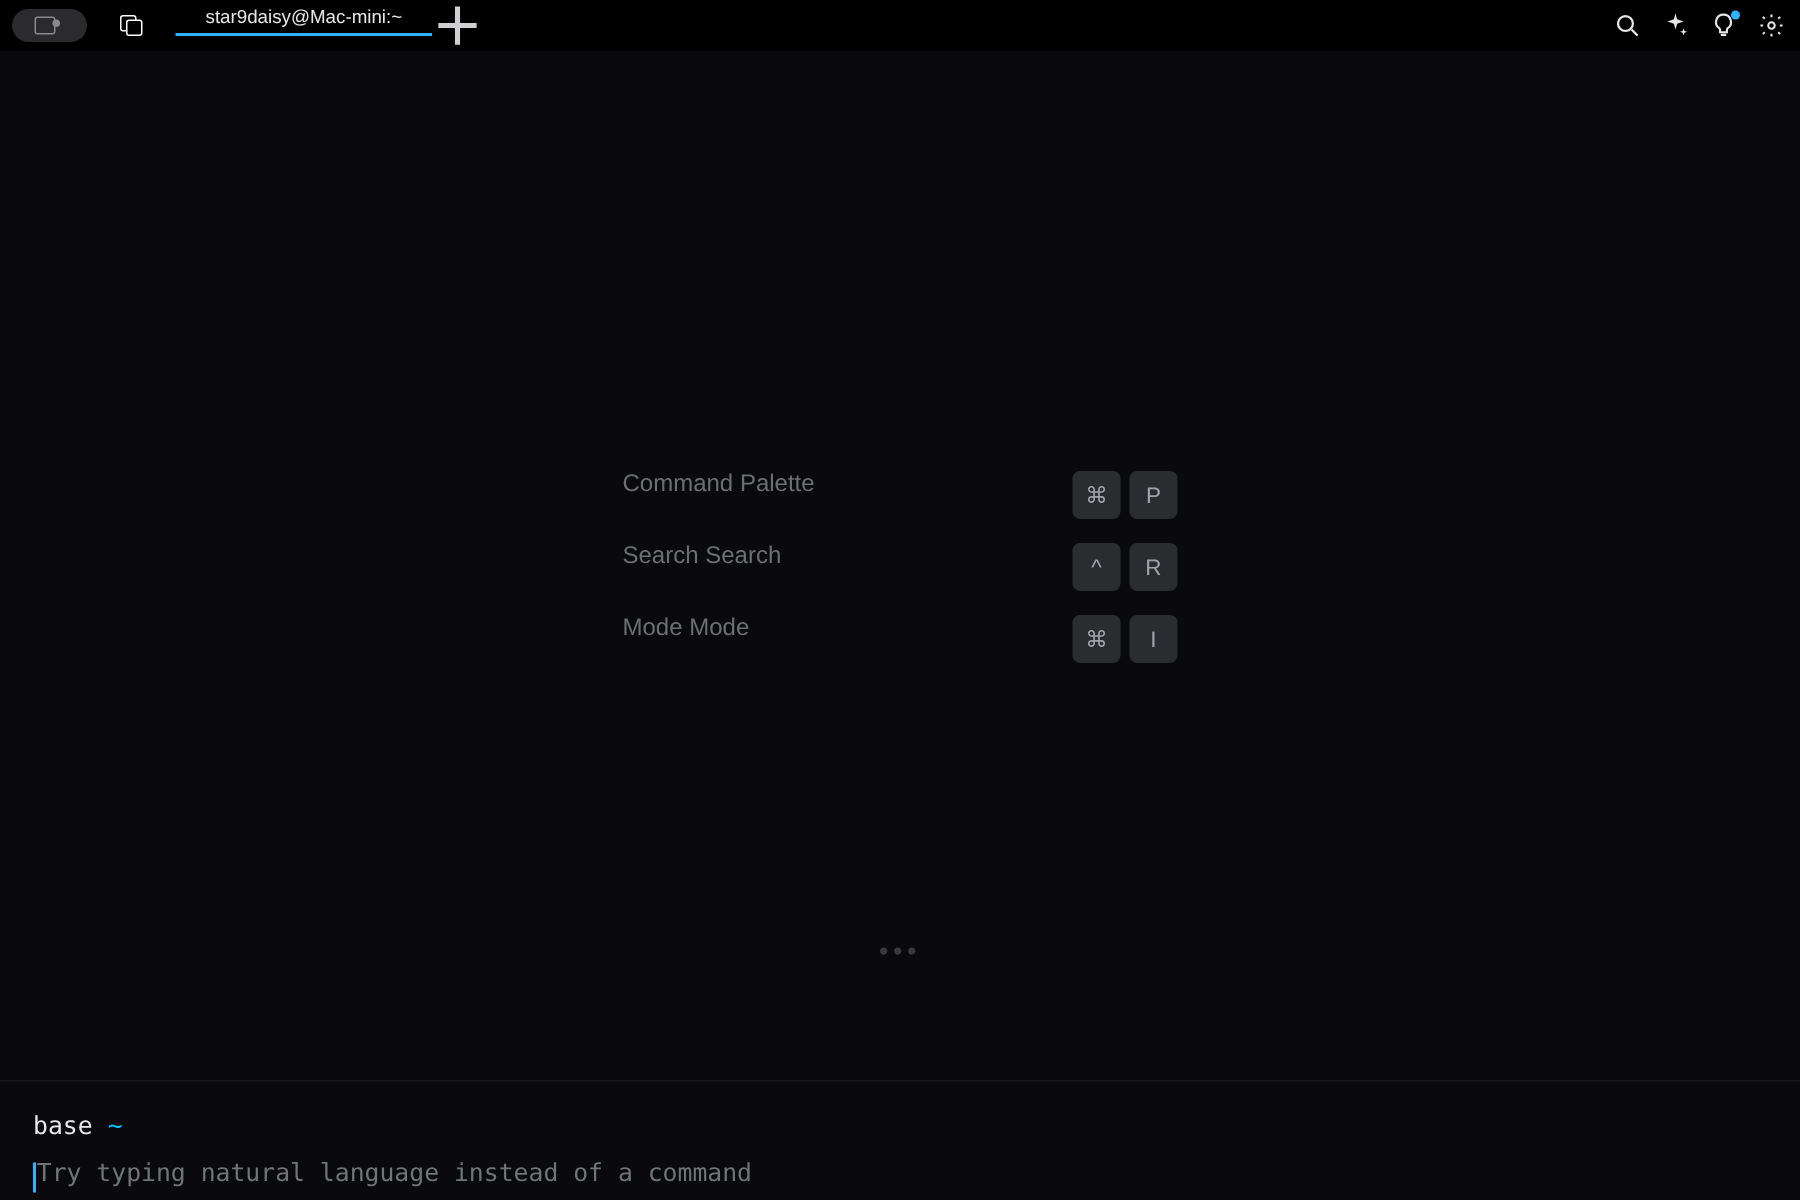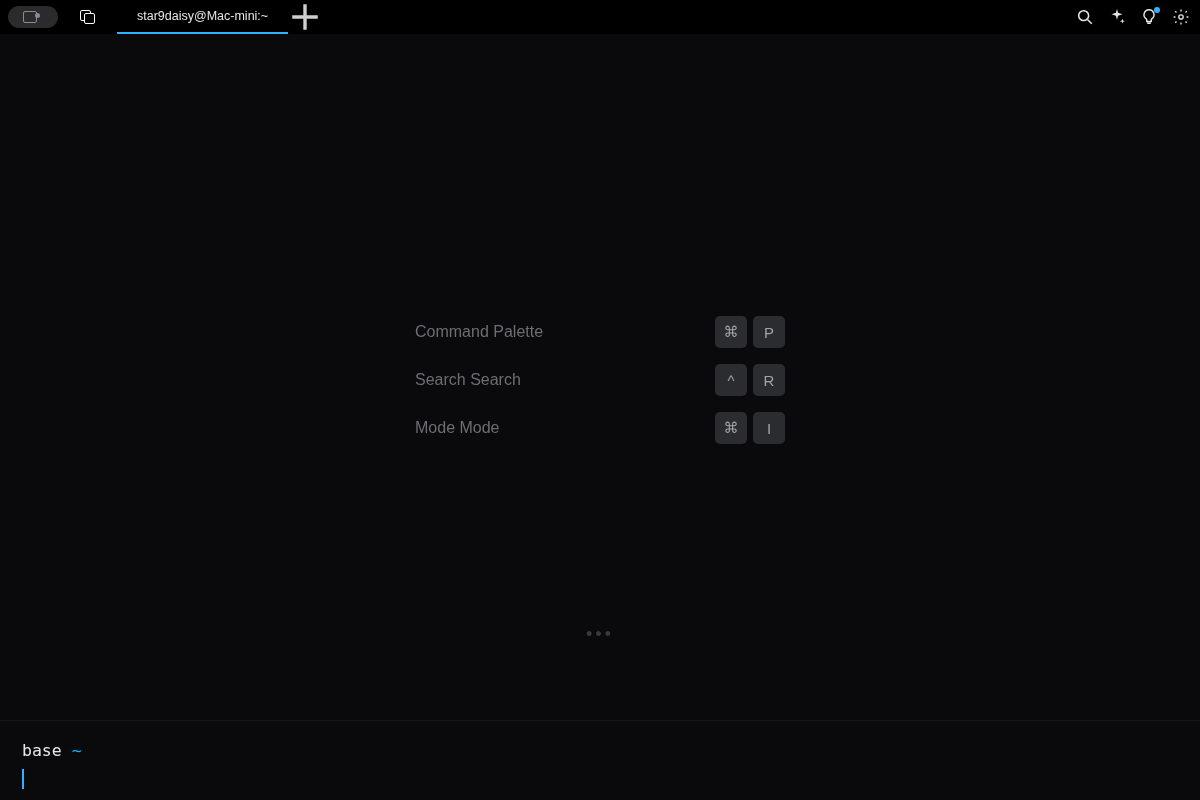--- a/index.html
+++ b/index.html
@@ -43,21 +43,21 @@
     margin-right: 22px;
     position: relative;
   }
   .workspaces .back, .workspaces .front {
     position:absolute; width:11px; height:11px; border:1.4px solid #fff; border-radius:2px;
   }
   .workspaces .back { left:0; top:0; background:#000; }
   .workspaces .front { left:4px; top:3px; background:#000; }
 
   .tab {
-    height: 34px;
+    height: 24px;
     display:flex; align-items:center;
     padding: 0 20px;
     font-size: 12.5px;
     color:#e6e6e8;
     border-bottom: 2px solid #2fb2ff;
     position:relative;
     cursor:pointer;
   }
   .plus-btn {
     width: 34px;
@@ -85,21 +85,21 @@
   }
   .shortcuts {
     position:absolute;
     top: 280px;
     left: 50%;
     transform: translateX(-50%);
     width: 370px;
     display:flex; flex-direction:column; gap:12px;
   }
   .sc-row {
-    display:flex; align-items:center; justify-content:space-between;
+    display:flex; align-items:flex-start; justify-content:space-between;
     height: 36px;
     cursor:pointer;
   }
   .sc-label {
     font-size: 16px;
     color: #6b6e73;
   }
   .sc-keys { display:flex; gap:6px; }
   .key {
     width:32px; height:32px; border-radius:5px;
@@ -220,14 +220,15 @@
   <div class="dots">•••</div>
 </div>
 
 <div class="prompt-area">
   <div class="prompt-line">
     <span class="prompt-env">base</span>
     <span class="prompt-tilde">~</span>
   </div>
   <div class="input-line">
     <span class="cursor-caret"></span>
+      <span>Try typing natural language instead of a command</span>
   </div>
 </div>
 
 </body></html>

